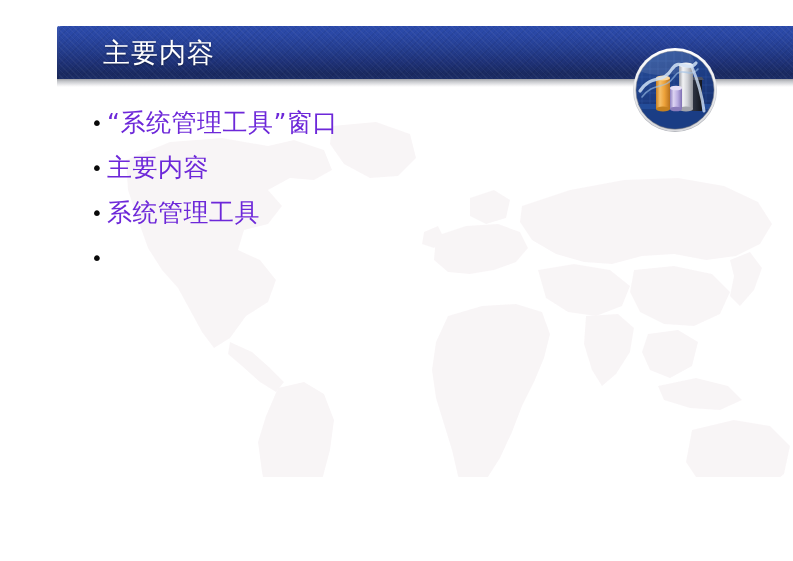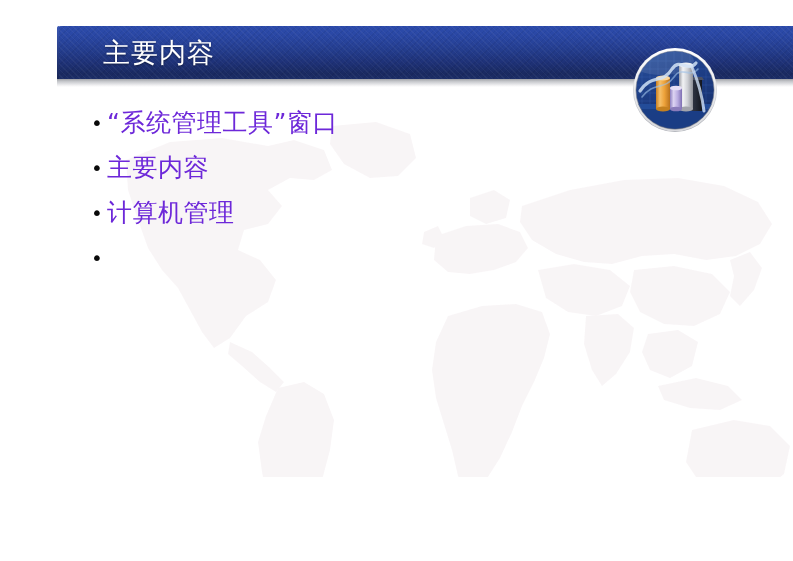--- a/index.html
+++ b/index.html
@@ -300,21 +300,21 @@
       <span class="bullet-text">“系统管理工具”窗口</span>
     </div>
 
     <div class="bullet-row">
       <span class="bullet-marker">•</span>
       <span class="bullet-text">主要内容</span>
     </div>
 
     <div class="bullet-row">
       <span class="bullet-marker">•</span>
-      <span class="bullet-text">计算机管理</span>
+      <span class="bullet-text">系统管理工具</span>
     </div>
 
     <div class="bullet-row">
       <span class="bullet-marker">•</span>
     </div>
 
   </div>
 
 </div>
 

